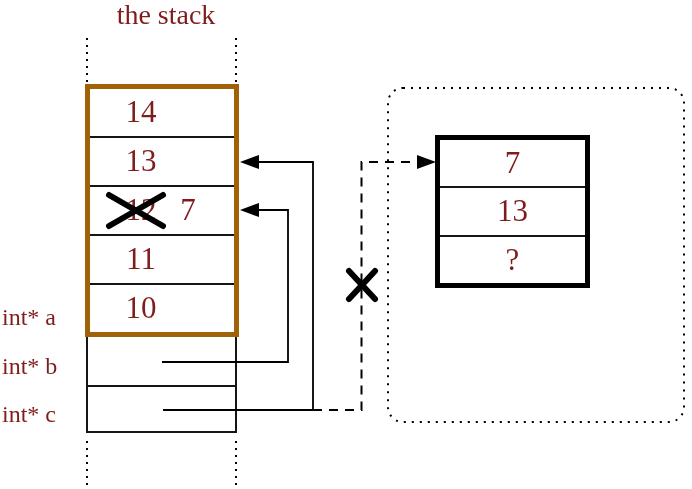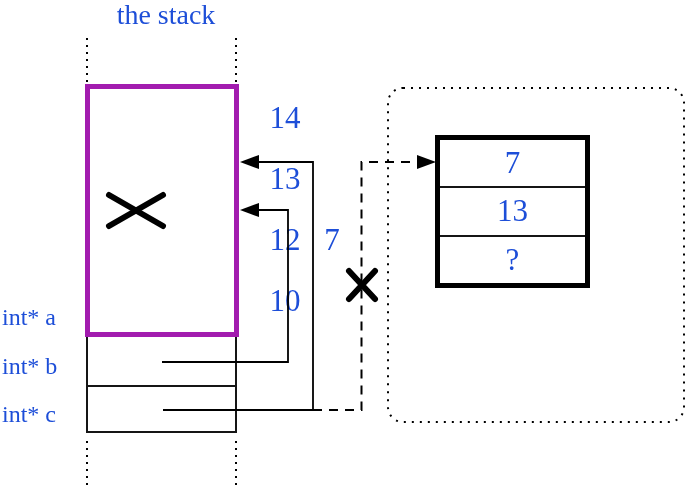--- a/index.html
+++ b/index.html
@@ -2,44 +2,43 @@
 <html><head>
 <meta charset="utf-8">
 <style>
   html, body { margin: 0; padding: 0; background: #ffffff; }
   .canvas {
     position: relative;
     width: 692px;
     height: 489px;
     background: #ffffff;
     font-family: "Liberation Serif", "DejaVu Serif", serif;
-    color: #1d4ed8;
+    color: #7f1d1d;
     overflow: hidden;
   }
   .title {
     position: absolute;
     top: 0px;
     transform: translateX(-50%);
     font-size: 28px;
     line-height: 30px;
     white-space: nowrap;
   }
   .title-stack { left: 166px; }
   .title-heap  { left: 511px; }
 
   
   .stack-box {
     position: absolute;
     left: 85px; top: 84px;
     width: 154px; height: 253px;
-    border: 5px solid #a21caf;
+    border: 5px solid #a16207;
     box-sizing: border-box;
     display: flex; flex-direction: column;
     background: #fff;
-    align-items: flex-end;
   }
   .srow { flex: 1; position: relative; border-bottom: 2px solid #151515; }
   .srow:last-child { border-bottom: none; font-family: Liberation Serif, serif; }
   .cellnum {
     position: absolute;
     left: 51px; top: 50%;
     transform: translate(-50%, -54%);
     font-size: 31px;
     line-height: 31px;
     white-space: nowrap;
@@ -109,20 +108,23 @@
       <span class="cellnum">14</span>
     </div>
     <div class="srow">
       <span class="cellnum">13</span>
     </div>
     <div class="srow">
       <span class="cellnum">12</span>
       <span class="cellnum cellnum-new">7</span>
     </div>
     <div class="srow">
+      <span class="cellnum">11</span>
+    </div>
+    <div class="srow">
       <span class="cellnum">10</span>
     </div>
   </div>
 
   <div class="ext-box">
     <div class="erow-b"></div>
     <div class="erow-c"></div>
   </div>
 
   <div class="ptr-label label-a">int* a</div>

